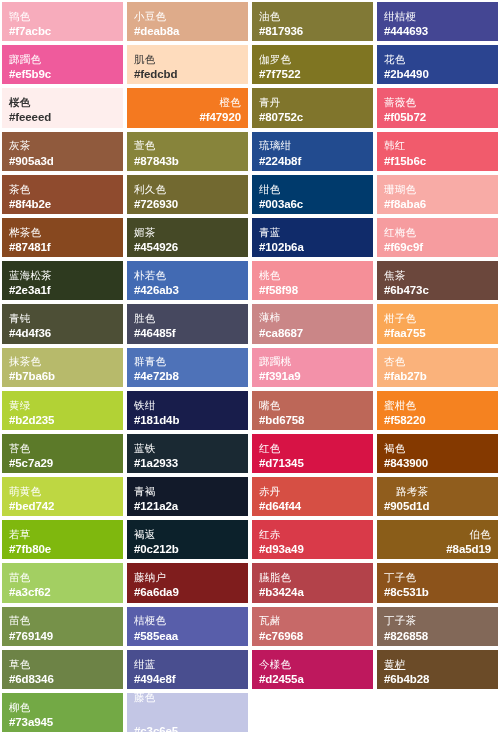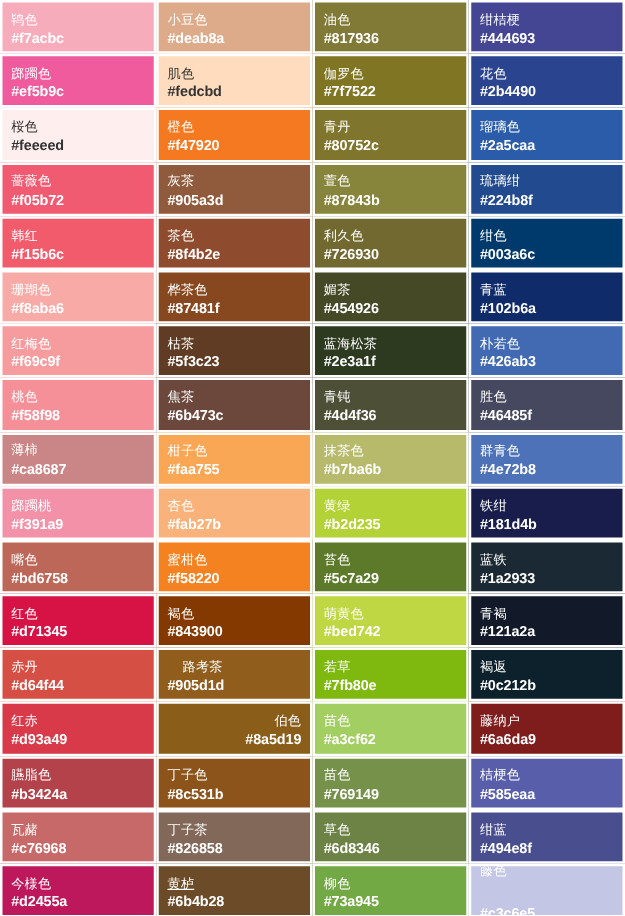--- a/index.html
+++ b/index.html
@@ -73,35 +73,31 @@
     </div>
     <div class="swatch" style="background: rgb(127, 117, 34); border-color: rgb(255, 255, 255);">
       <div class="swatch-name" style="color: rgb(255, 255, 255);">伽罗色</div>
       <div class="swatch-hex" style="color: rgb(255, 255, 255);">#7f7522</div>
     </div>
     <div class="swatch" style="background: rgb(43, 68, 144); border-color: rgb(255, 255, 255);">
       <div class="swatch-name" style="color: rgb(255, 255, 255);">花色</div>
       <div class="swatch-hex" style="color: rgb(255, 255, 255);">#2b4490</div>
     </div>
     <div class="swatch" style="background: rgb(254, 238, 237); border-color: rgb(255, 255, 255);">
-      <div class="swatch-name" style="color: rgb(51, 51, 51);">桜色</div>
+      <div class="swatch-name" style="color: rgb(51, 51, 51); font-weight: bold;">桜色</div>
       <div class="swatch-hex" style="color: rgb(51, 51, 51);">#feeeed</div>
     </div>
-    <div class="swatch" style="background: rgb(244, 121, 32); border-color: rgb(255, 255, 255);">
+    <div class="swatch" style="background: rgb(244, 121, 32); border-color: rgb(255, 255, 255); text-align: right;">
       <div class="swatch-name" style="color: rgb(255, 255, 255);">橙色</div>
       <div class="swatch-hex" style="color: rgb(255, 255, 255);">#f47920</div>
     </div>
     <div class="swatch" style="background: rgb(128, 117, 44); border-color: rgb(255, 255, 255);">
       <div class="swatch-name" style="color: rgb(255, 255, 255);">青丹</div>
       <div class="swatch-hex" style="color: rgb(255, 255, 255);">#80752c</div>
     </div>
-    <div class="swatch" style="background: rgb(42, 92, 170); border-color: rgb(255, 255, 255);">
-      <div class="swatch-name" style="color: rgb(255, 255, 255);">瑠璃色</div>
-      <div class="swatch-hex" style="color: rgb(255, 255, 255);">#2a5caa</div>
-    </div>
     <div class="swatch" style="background: rgb(240, 91, 114); border-color: rgb(255, 255, 255);">
       <div class="swatch-name" style="color: rgb(255, 255, 255);">蔷薇色</div>
       <div class="swatch-hex" style="color: rgb(255, 255, 255);">#f05b72</div>
     </div>
     <div class="swatch" style="background: rgb(144, 90, 61); border-color: rgb(255, 255, 255);">
       <div class="swatch-name" style="color: rgb(255, 255, 255);">灰茶</div>
       <div class="swatch-hex" style="color: rgb(255, 255, 255);">#905a3d</div>
     </div>
     <div class="swatch" style="background: rgb(135, 132, 59); border-color: rgb(255, 255, 255);">
       <div class="swatch-name" style="color: rgb(255, 255, 255);">萱色</div>
@@ -140,24 +136,20 @@
       <div class="swatch-hex" style="color: rgb(255, 255, 255);">#454926</div>
     </div>
     <div class="swatch" style="background: rgb(16, 43, 106); border-color: rgb(255, 255, 255);">
       <div class="swatch-name" style="color: rgb(255, 255, 255);">青蓝</div>
       <div class="swatch-hex" style="color: rgb(255, 255, 255);">#102b6a</div>
     </div>
     <div class="swatch" style="background: rgb(246, 156, 159); border-color: rgb(255, 255, 255);">
       <div class="swatch-name" style="color: rgb(255, 255, 255);">红梅色</div>
       <div class="swatch-hex" style="color: rgb(255, 255, 255);">#f69c9f</div>
     </div>
-    <div class="swatch" style="background: rgb(95, 60, 35); border-color: rgb(255, 255, 255);">
-      <div class="swatch-name" style="color: rgb(255, 255, 255);">枯茶</div>
-      <div class="swatch-hex" style="color: rgb(255, 255, 255);">#5f3c23</div>
-    </div>
     <div class="swatch" style="background: rgb(46, 58, 31); border-color: rgb(255, 255, 255);">
       <div class="swatch-name" style="color: rgb(255, 255, 255);">蓝海松茶</div>
       <div class="swatch-hex" style="color: rgb(255, 255, 255);">#2e3a1f</div>
     </div>
     <div class="swatch" style="background: rgb(66, 106, 179); border-color: rgb(255, 255, 255);">
       <div class="swatch-name" style="color: rgb(255, 255, 255);">朴若色</div>
       <div class="swatch-hex" style="color: rgb(255, 255, 255);">#426ab3</div>
     </div>
     <div class="swatch" style="background: rgb(245, 143, 152); border-color: rgb(255, 255, 255);">
       <div class="swatch-name" style="color: rgb(255, 255, 255);">桃色</div>

